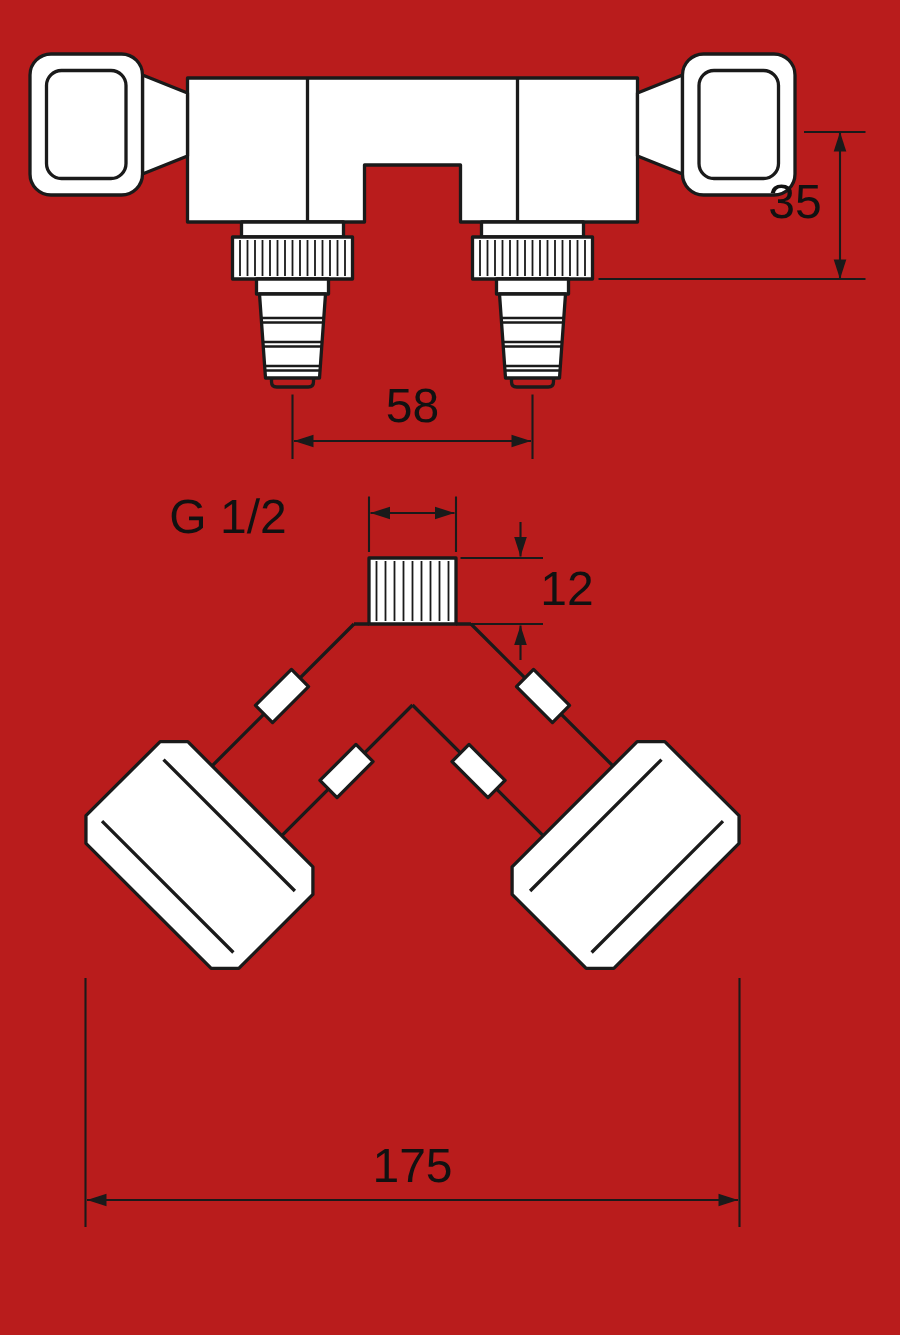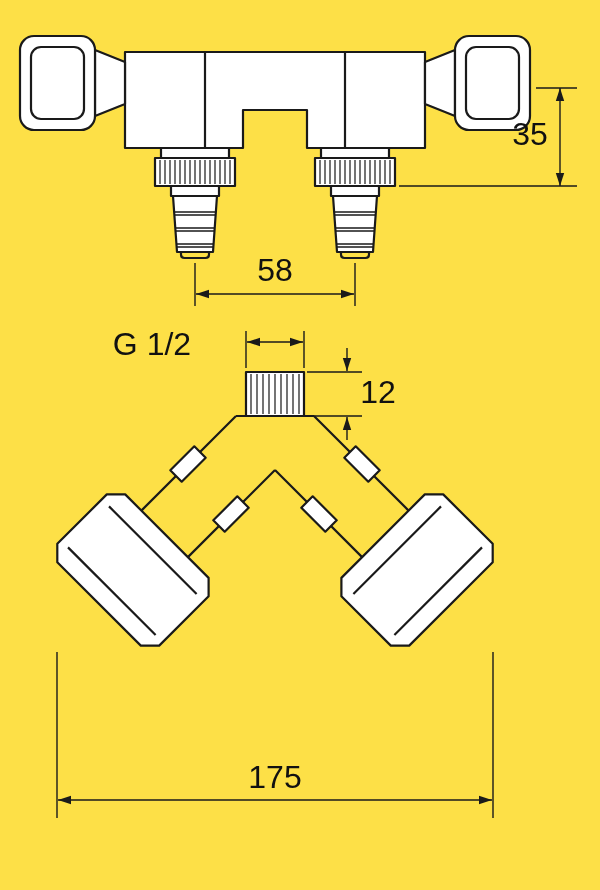--- a/index.html
+++ b/index.html
@@ -1,16 +1,16 @@
 <!DOCTYPE html>
 <html><head>
 <meta charset="utf-8">
 <style>
   html,body{margin:0;padding:0;background:#ffffff;}
-  .stage{position:relative;width:600px;height:890px;background:#fde047;overflow:hidden;text-align:center;}
+  .stage{position:relative;width:600px;height:890px;background:#b91c1c;overflow:hidden;text-align:center;}
   svg{display:block;}
   .ol{fill:#ffffff;stroke:#1a1a1a;stroke-width:2.2;stroke-linejoin:round;}
   .ln{fill:none;stroke:#1a1a1a;stroke-width:2.2;stroke-linejoin:round;stroke-linecap:butt;}
   .mid{fill:none;stroke:#1a1a1a;stroke-width:1.6;}
   .hatch{fill:none;stroke:#1a1a1a;stroke-width:1.2;}
   .dim{fill:none;stroke:#1a1a1a;stroke-width:1.4;}
   .txt{font-family:"Liberation Sans",sans-serif;font-size:32px;fill:#111111;}
 </style>
 </head>
 <body>

